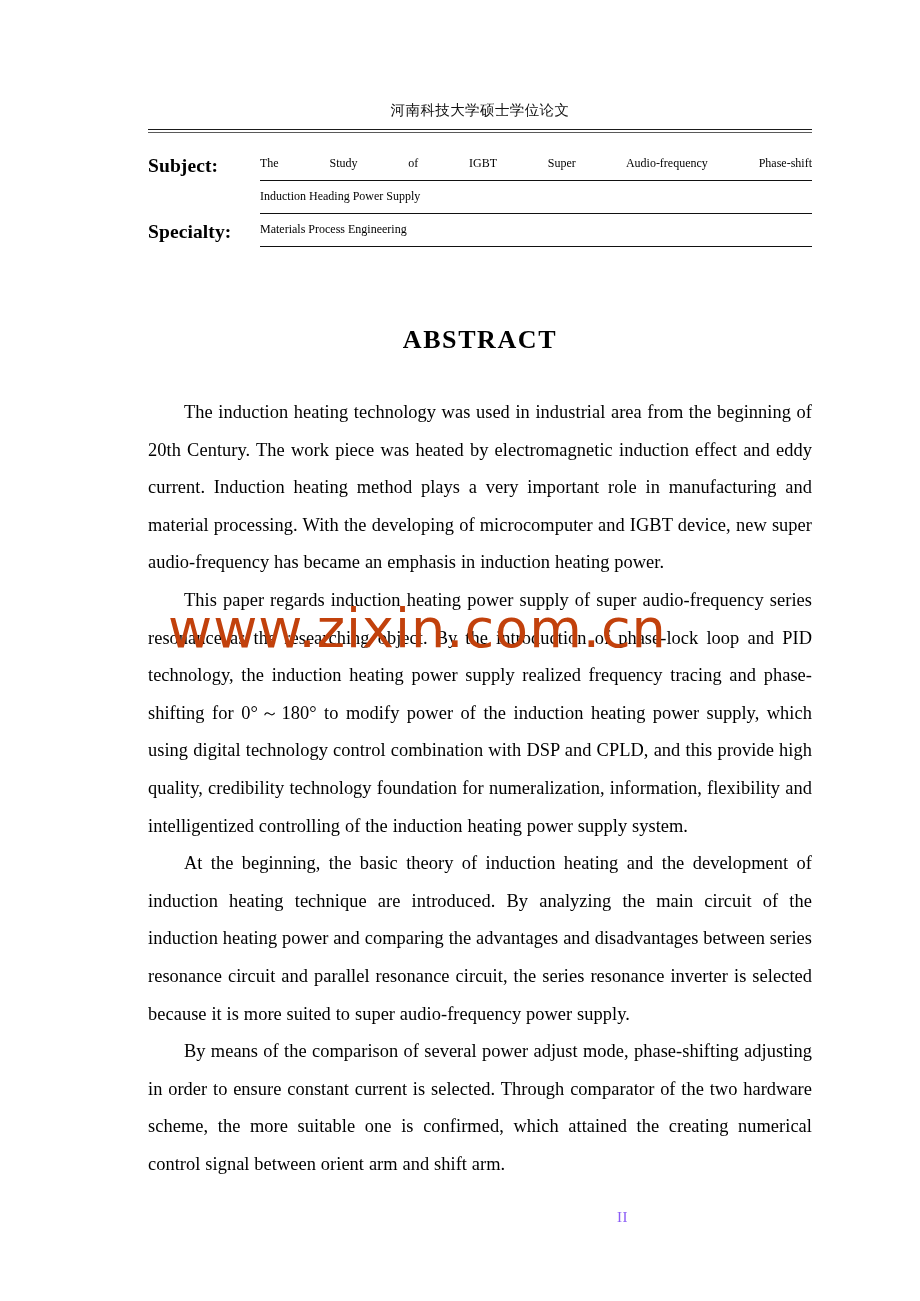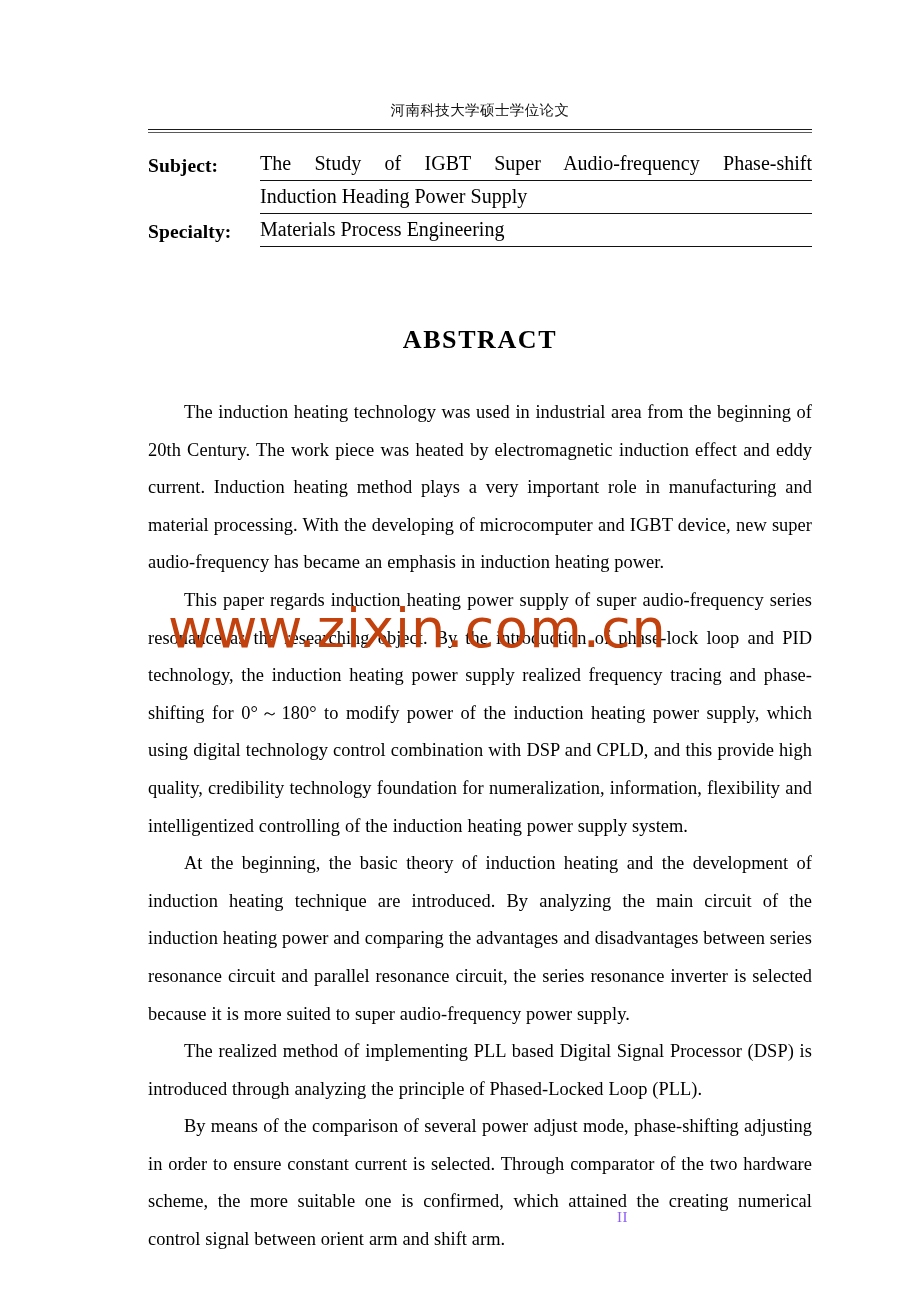--- a/index.html
+++ b/index.html
@@ -67,21 +67,21 @@
     width: 112px;
     flex: 0 0 112px;
     font-weight: bold;
     font-size: 19.5px;
     line-height: 31px;
     letter-spacing: 0.1px;
     white-space: nowrap;
   }
   .meta-value {
     flex: 1 1 auto;
-    font-size: 20px;
+    font-size: 12px;
     line-height: 31px;
     border-bottom: 1.3px solid #111111;
     padding-bottom: 1px;
     box-sizing: border-box;
   }
   .meta-value.justify {
     text-align: justify;
     text-align-last: justify;
   }
   .meta-value.plain {
@@ -176,21 +176,20 @@
     </div>
 
   </div>
 
   <div class="abstract-title">ABSTRACT</div>
 
   <div class="body-text">
     <p>The induction heating technology was used in industrial area from the beginning of 20th Century. The work piece was heated by electromagnetic induction effect and eddy current. Induction heating method plays a very important role in manufacturing and material processing. With the developing of microcomputer and IGBT device, new super audio-frequency has became an emphasis in induction heating power.</p>
     <p>This paper regards induction heating power supply of super audio-frequency series resonance as the researching object. By the introduction of phase-lock loop and PID technology, the induction heating power supply realized frequency tracing and phase-shifting for 0°～180° to modify power of the induction heating power supply, which using digital technology control combination with DSP and CPLD, and this provide high quality, credibility technology foundation for numeralization, information, flexibility and intelligentized controlling of the induction heating power supply system.</p>
     <p>At the beginning, the basic theory of induction heating and the development of induction heating technique are introduced. By analyzing the main circuit of the induction heating power and comparing the advantages and disadvantages between series resonance circuit and parallel resonance circuit, the series resonance inverter is selected because it is more suited to super audio-frequency power supply.</p>
-    <p>The realized method of implementing PLL based Digital Signal Processor (DSP) is introduced through analyzing the principle of Phased-Locked Loop (PLL).</p>
     <p>By means of the comparison of several power adjust mode, phase-shifting adjusting in order to ensure constant current is selected. Through comparator of the two hardware scheme, the more suitable one is confirmed, which attained the creating numerical control signal between orient arm and shift arm.</p>
   </div>
 
   <div class="watermark">www.zixin.com.cn</div>
 
   <div class="page-number">II</div>
 
 </div>
 
 </body></html>

